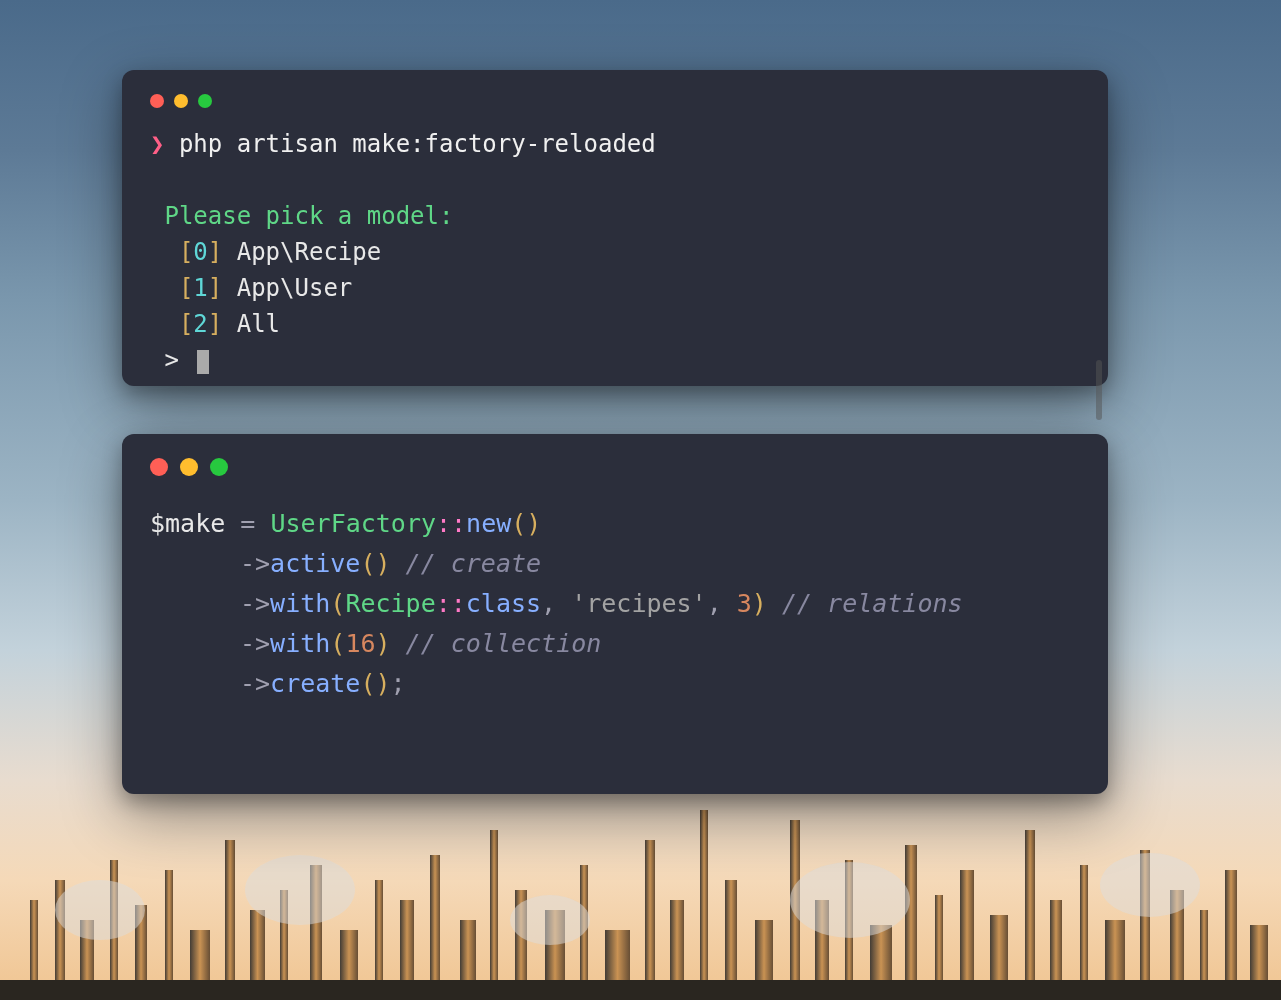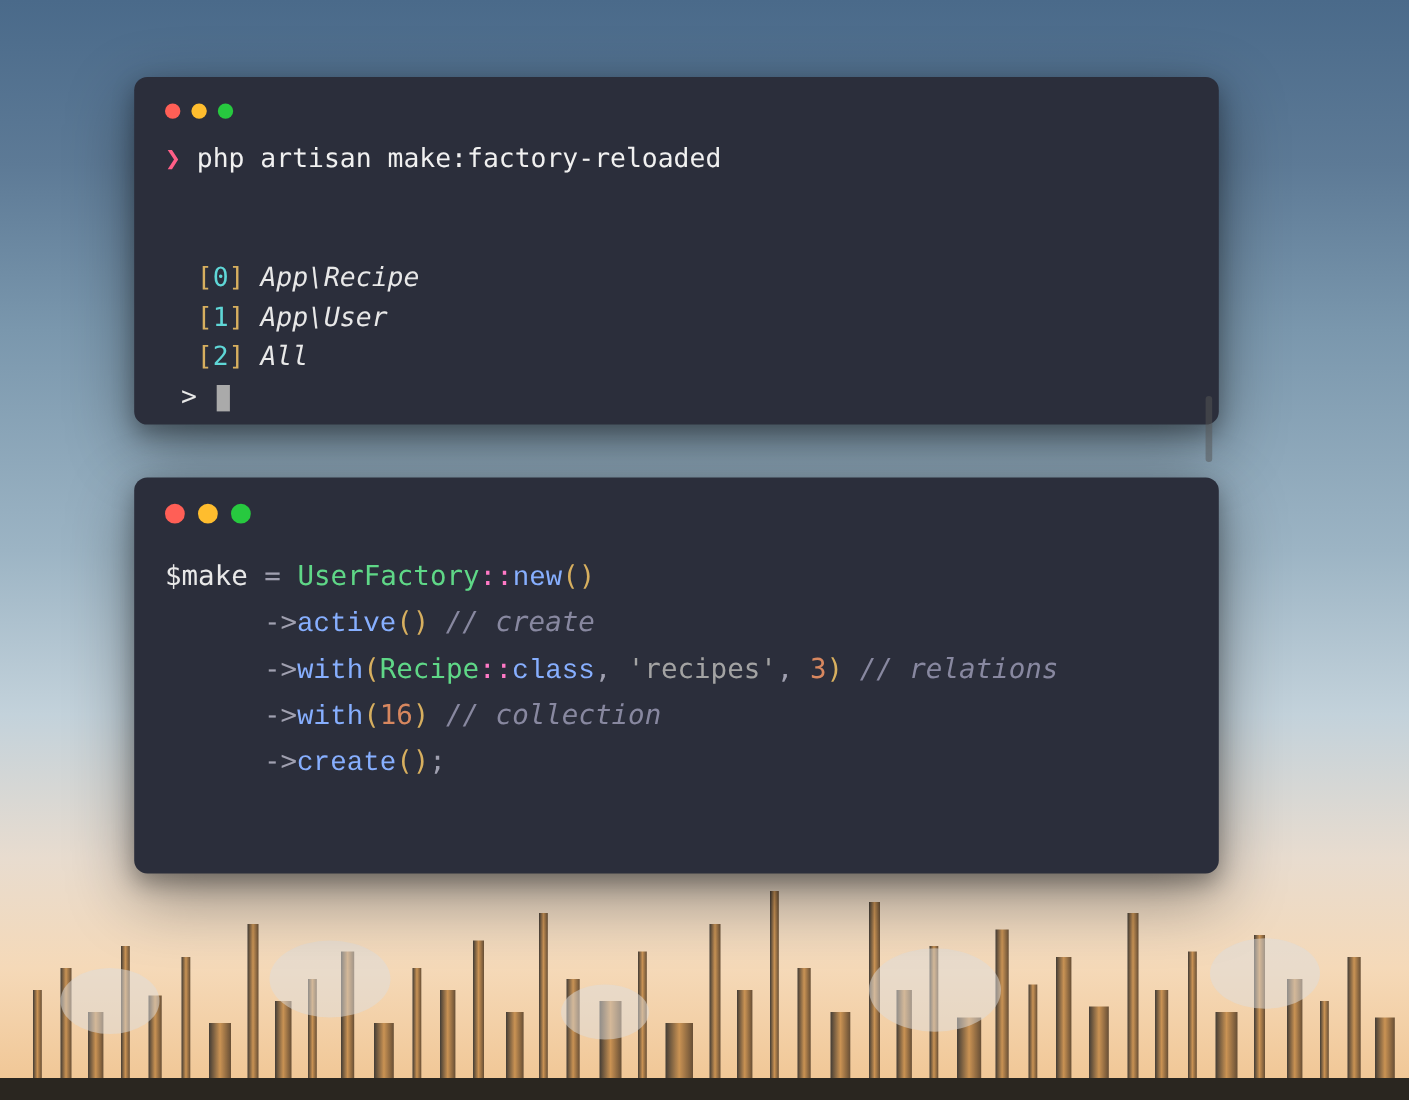--- a/index.html
+++ b/index.html
@@ -74,34 +74,34 @@
       line-height: 1.6;
     }
     .prompt-arrow {
       color: #ff5f87;
       font-weight: bold;
     }
     .cmd-white { color: #f0f0f0; }
     .green { color: #5fd787; }
     .orange { color: #d7af5f; }
     .teal { color: #5fd7d7; }
-    .white { color: #e8e8e8; font-style: italic; }
+    .white { color: #e8e8e8; }
     .cursor-block {
       display: inline-block;
       width: 12px;
       height: 24px;
       background: #aaa;
       vertical-align: text-bottom;
       margin-left: 4px;
     }
     .tok-var { color: #e8e8e8; }
     .tok-op { color: #a0a0b0; }
     .tok-class { color: #5fd787; }
     .tok-dbl { color: #ff79c6; }
-    .tok-method { color: #87afff; font-family: Liberation Mono, monospace; }
+    .tok-method { color: #87afff; }
     .tok-paren { color: #d7af5f; }
     .tok-comment { color: #8888a0; font-style: italic; }
     .tok-str { color: #a3a3a3; }
     .tok-num { color: #d7875f; }
     .tok-arrow { color: #a0a0b0; }
     .indent { display: inline-block; width: 90px; }
     .line { white-space: nowrap; }
     .scrollbar {
       position: absolute;
       right: 6px;
@@ -185,21 +185,21 @@
     <div class="light light-yellow"></div>
     <div class="light light-green"></div>
   </div>
   <div class="terminal-content">
     <div class="line">
       <span class="prompt-arrow">❯</span>
       <span class="cmd-white">php artisan make:factory-reloaded</span>
     </div>
     <div class="line">&nbsp;</div>
     <div class="line">
-      <span>&nbsp;</span>
+      <span>&nbsp;</span><span class="green">Please pick a model:</span>
     </div>
     <div id="options-container">
         <div class="line">&nbsp;&nbsp;<span class="orange">[</span><span class="teal">0</span><span class="orange">]</span> <span class="white">App\Recipe</span></div>
         <div class="line">&nbsp;&nbsp;<span class="orange">[</span><span class="teal">1</span><span class="orange">]</span> <span class="white">App\User</span></div>
         <div class="line">&nbsp;&nbsp;<span class="orange">[</span><span class="teal">2</span><span class="orange">]</span> <span class="white">All</span></div>
       </div>
     <div class="line">
       <span>&nbsp;</span><span class="white">&gt;</span>
       <span class="cursor-block"></span>
     </div>

